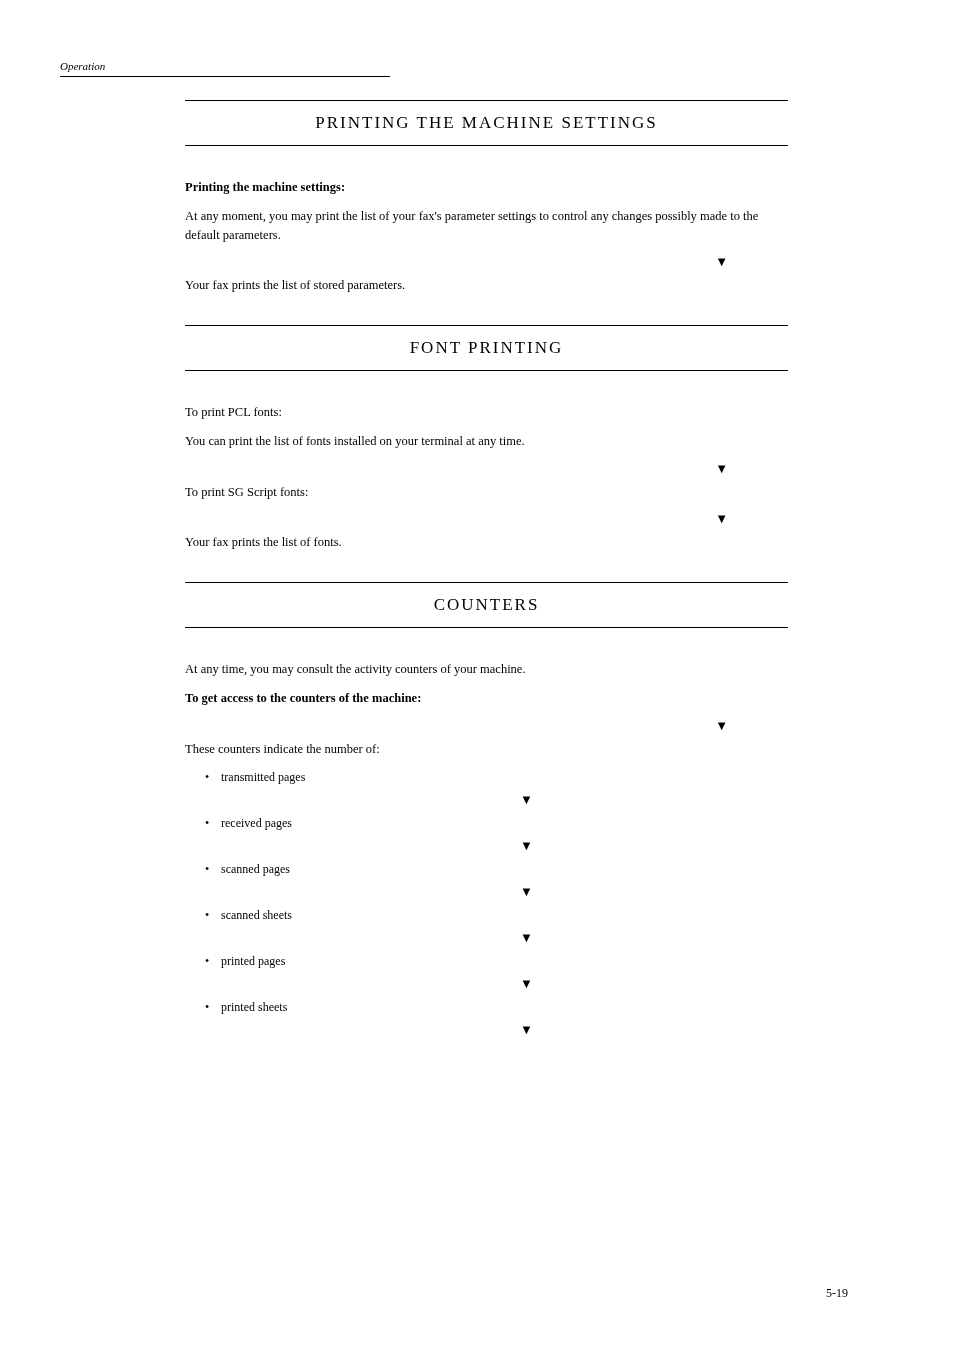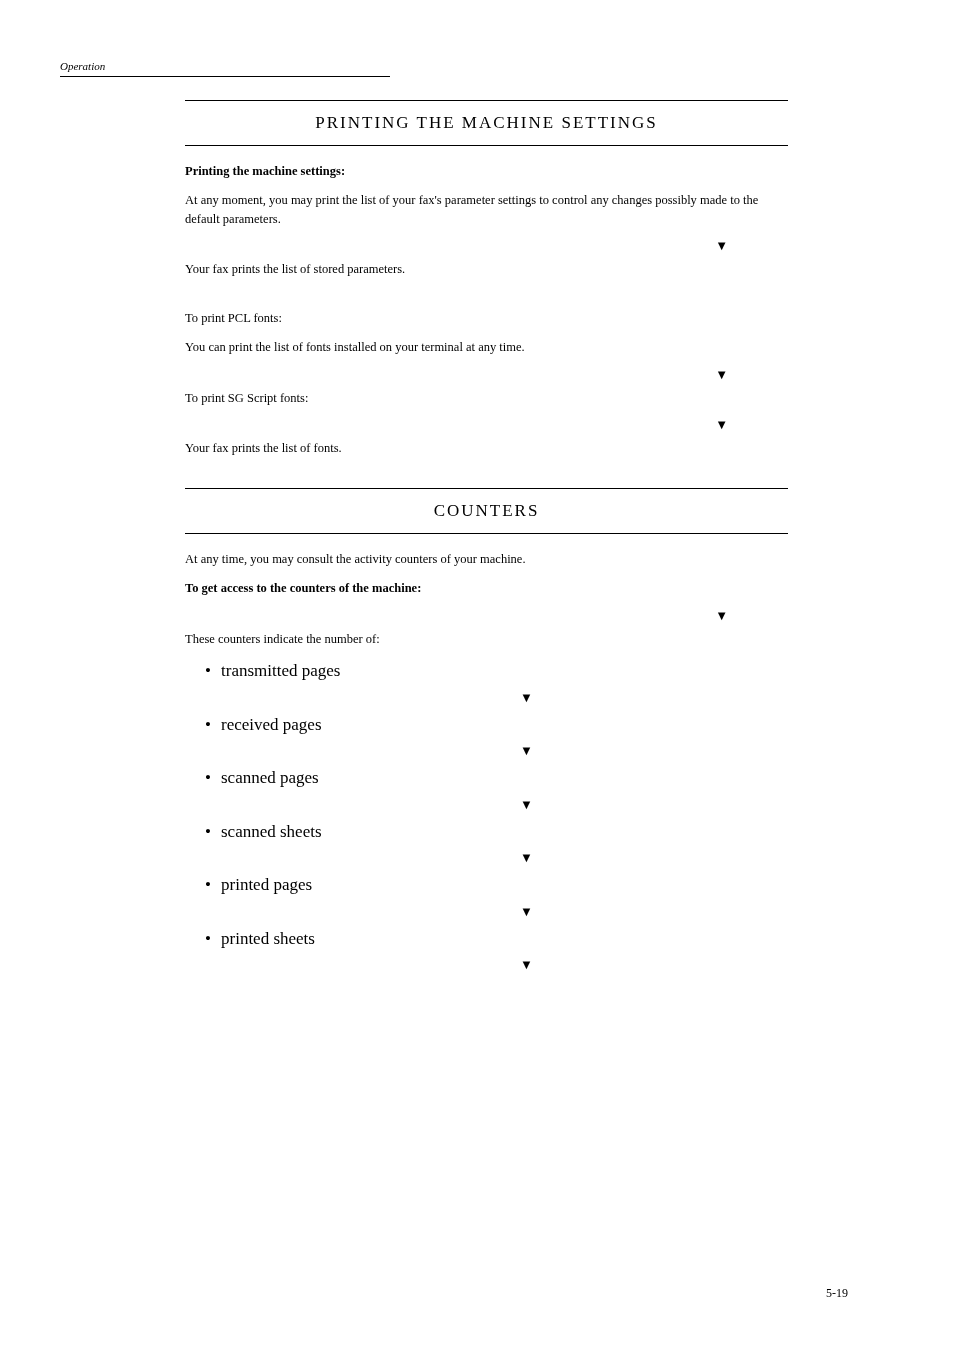--- a/index.html
+++ b/index.html
@@ -53,21 +53,21 @@
       left: 185px;
       right: 60px;
     }
 
     .section {
       margin-bottom: 30px;
     }
 
     .section-title-block {
       text-align: center;
-      margin-bottom: 16px;
+      margin-bottom: 32px;
     }
 
     .section-title-top-line {
       border: none;
       border-top: 1px solid #000;
       margin-bottom: 8px;
     }
 
     .section-title-bottom-line {
       border: none;
@@ -99,21 +99,21 @@
     .bullet-list {
       list-style: none;
       padding-left: 20px;
       margin-bottom: 6px;
     }
 
     .bullet-list li {
       position: relative;
       padding-left: 16px;
       margin-bottom: 4px;
-      font-size: 17px;
+      font-size: 12px;
       line-height: 1.5;
     }
 
     .bullet-list li::before {
       content: '•';
       position: absolute;
       left: 0;
       top: 0;
     }
 
@@ -173,20 +173,27 @@
       <p class="body-text">At any moment, you may print the list of your fax's parameter settings to control any changes possibly made to the default parameters.</p>
 
       <div class="arrow-indicator">
         <span>▼</span>
       </div>
 
       <p class="body-text">Your fax prints the list of stored parameters.</p>
     </div>
 
     <div class="section">
+      <div class="section-title-block">
+        <hr class="section-title-top-line">
+        <div class="section-title">
+          <span>FONT PRINTING</span>
+        </div>
+        <hr class="section-title-bottom-line">
+      </div>
 
       <p class="body-text">To print PCL fonts:</p>
       <p class="body-text">You can print the list of fonts installed on your terminal at any time.</p>
 
       <div class="arrow-indicator">
         <span>▼</span>
       </div>
 
       <p class="body-text">To print SG Script fonts:</p>
 

